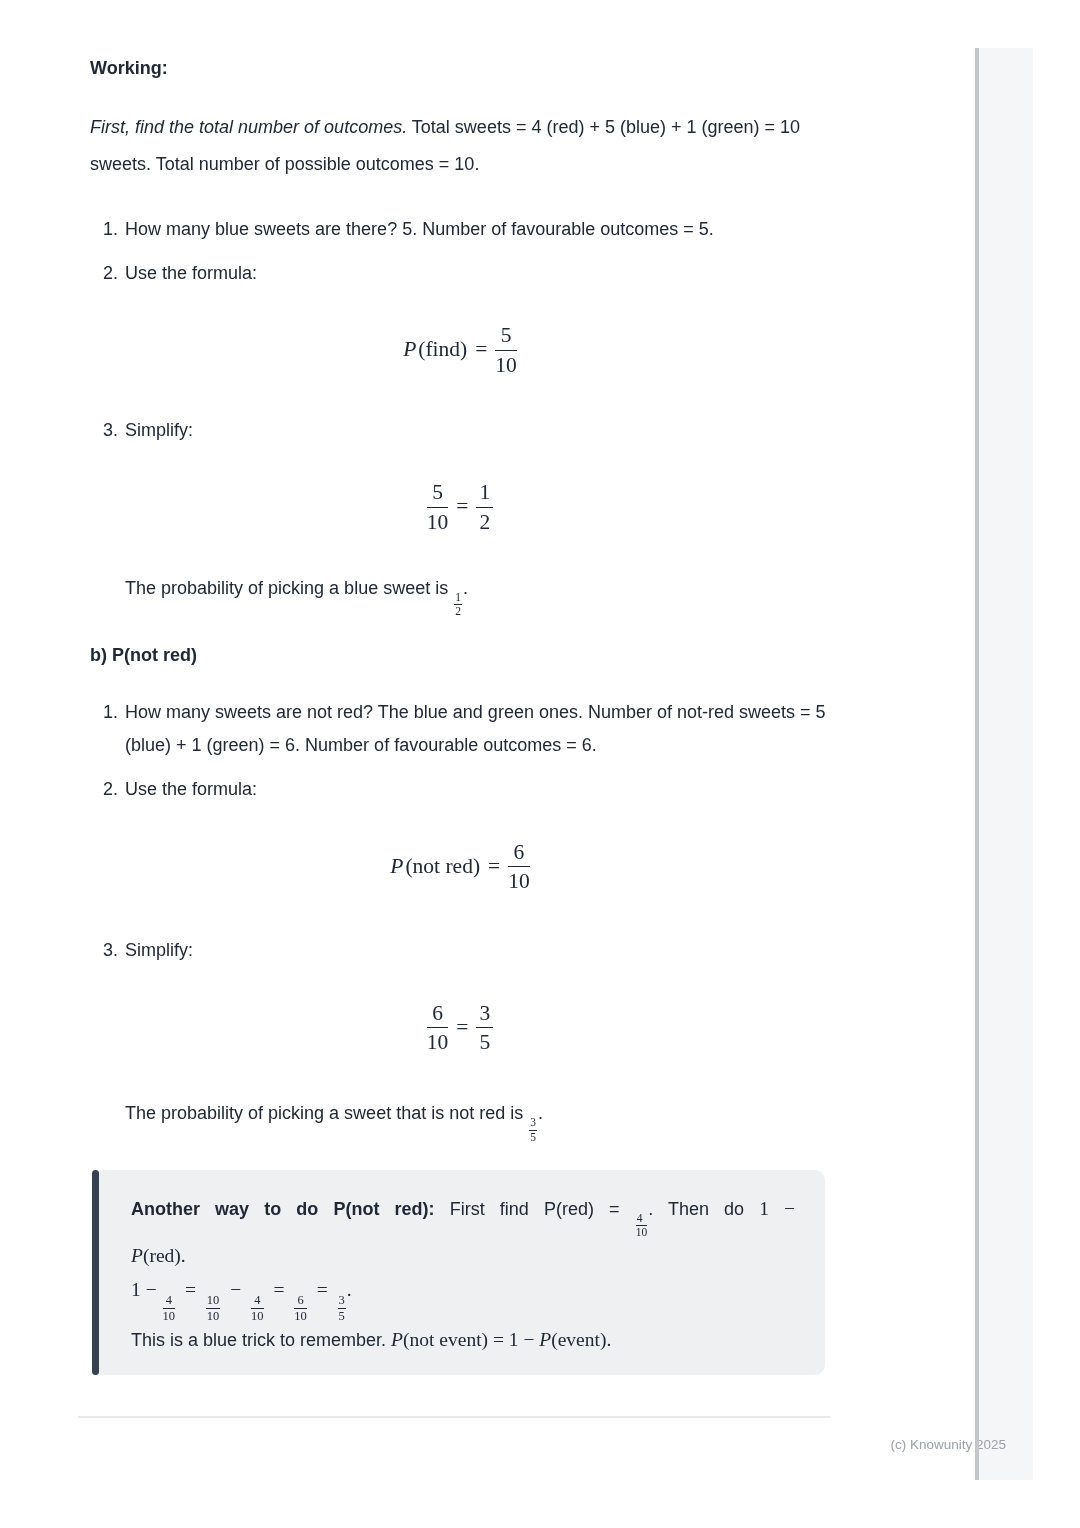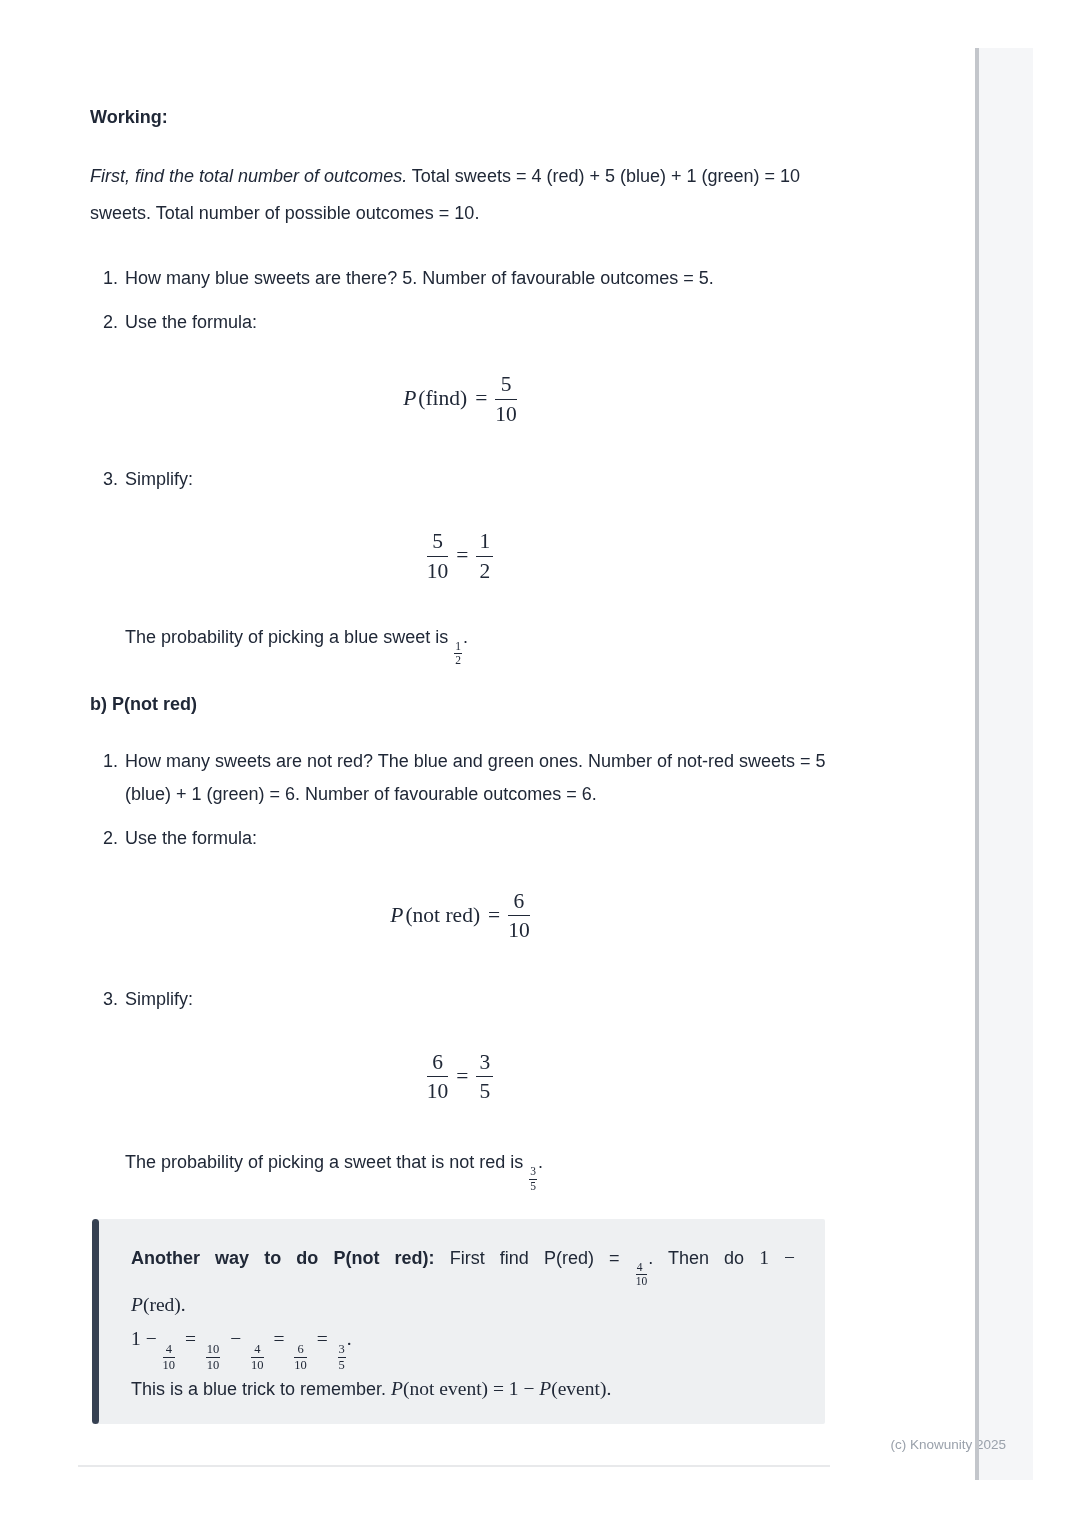--- a/index.html
+++ b/index.html
@@ -18,23 +18,22 @@
     position: relative;
     background: #ffffff;
     overflow: hidden;
     font-family: "Liberation Sans", "DejaVu Sans", sans-serif;
     color: var(--text);
   }
   .content {
     position: relative;
     margin-left: 90px;
     width: 740px;
-    padding-top: 77px;
+    padding-top: 57px;
     font-size: 18px;
-    margin-top: 29px;
   }
   p, h2, h3 { margin: 0; }
   .h-bold { font-size: 18px; font-weight: 700; line-height: 22px; }
   .intro { margin-top: 30px; line-height: 37px; }
   .sec-heading { margin-top: 28px; }
   .list { margin-top: 30px; }
   .li { display: flex; padding-left: 13px; line-height: 33px; }
   .li + .li { margin-top: 11px; }
   .li-num { flex: none; width: 22px; }
   .li-text { flex: 1; }
@@ -72,21 +71,21 @@
   .mt-head-b { margin-top: 26px; }
   .mt-conc-b { margin-top: 38px; }
 
   
   .callout {
     position: relative;
     margin-top: 26px;
     margin-left: 2px;
     width: 733px;
     background: var(--callout_bg);
-    border-radius: 2px;
+    border-radius: 10px;
     padding: 22px 30px 18px 39px;
   }
   .callout-bar {
     position: absolute; left: 0; top: 0; bottom: 0;
     width: 7px; background: var(--callout_bar); border-radius: 4px;
   }
   .co-p { line-height: 34px; }
   .co-p1 { text-align: justify; text-align-last: justify; }
   .co-math { font-family: "Liberation Serif", "DejaVu Serif", serif; font-size: 19.5px; }
   .co-eq { margin: 0 4px; }

